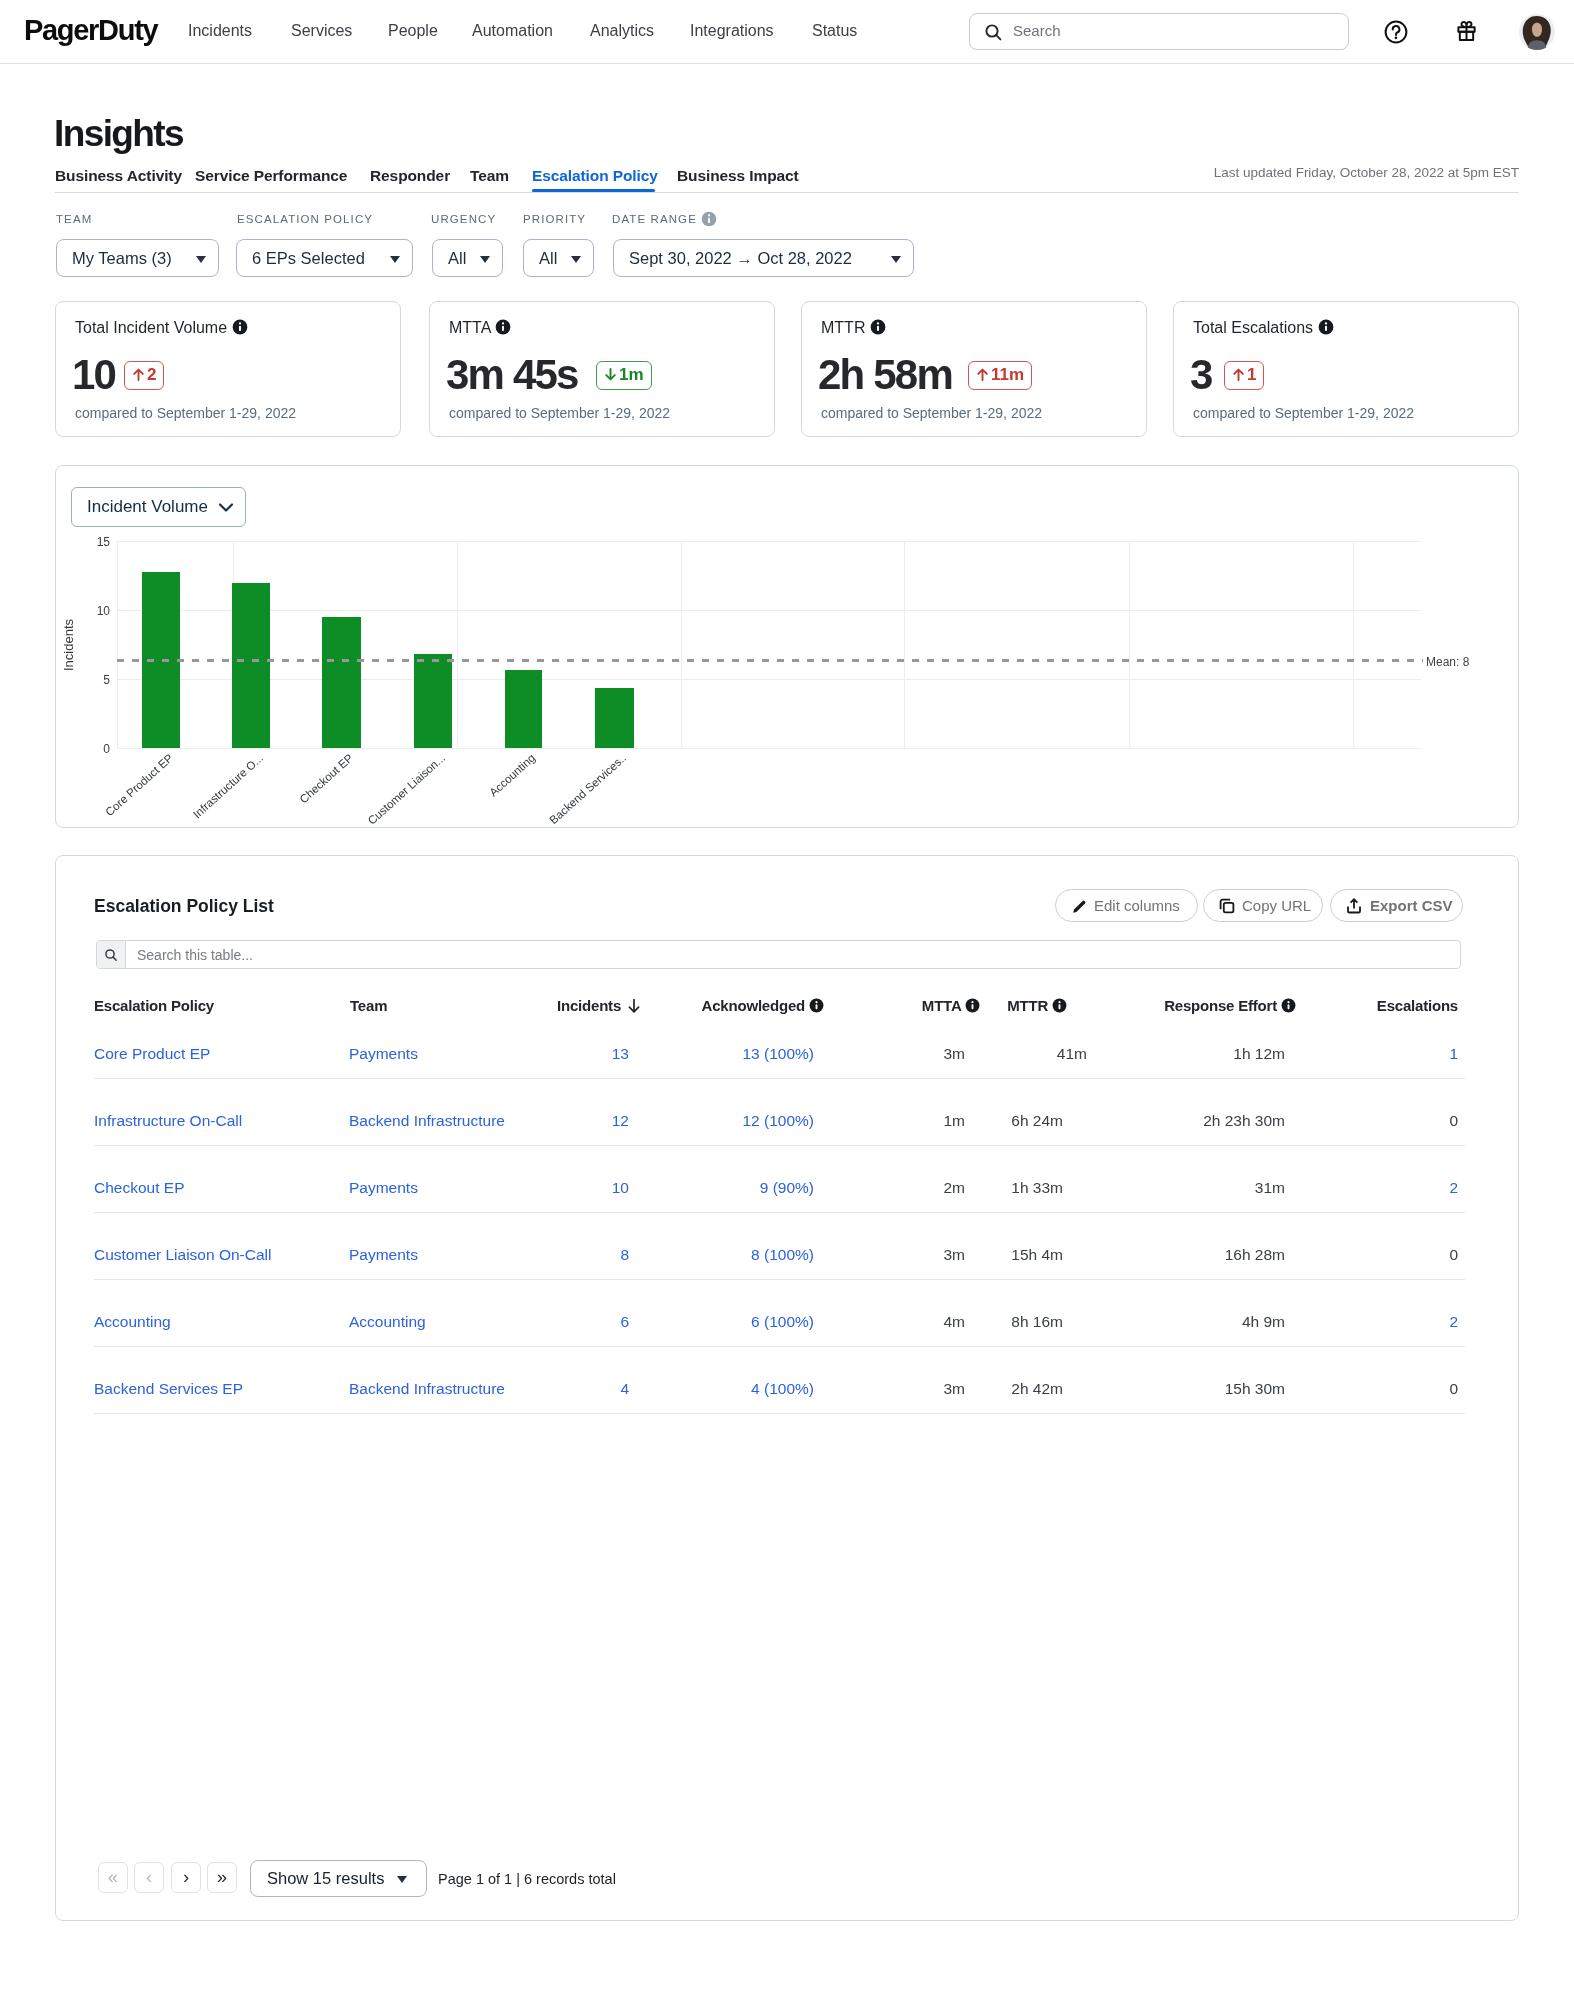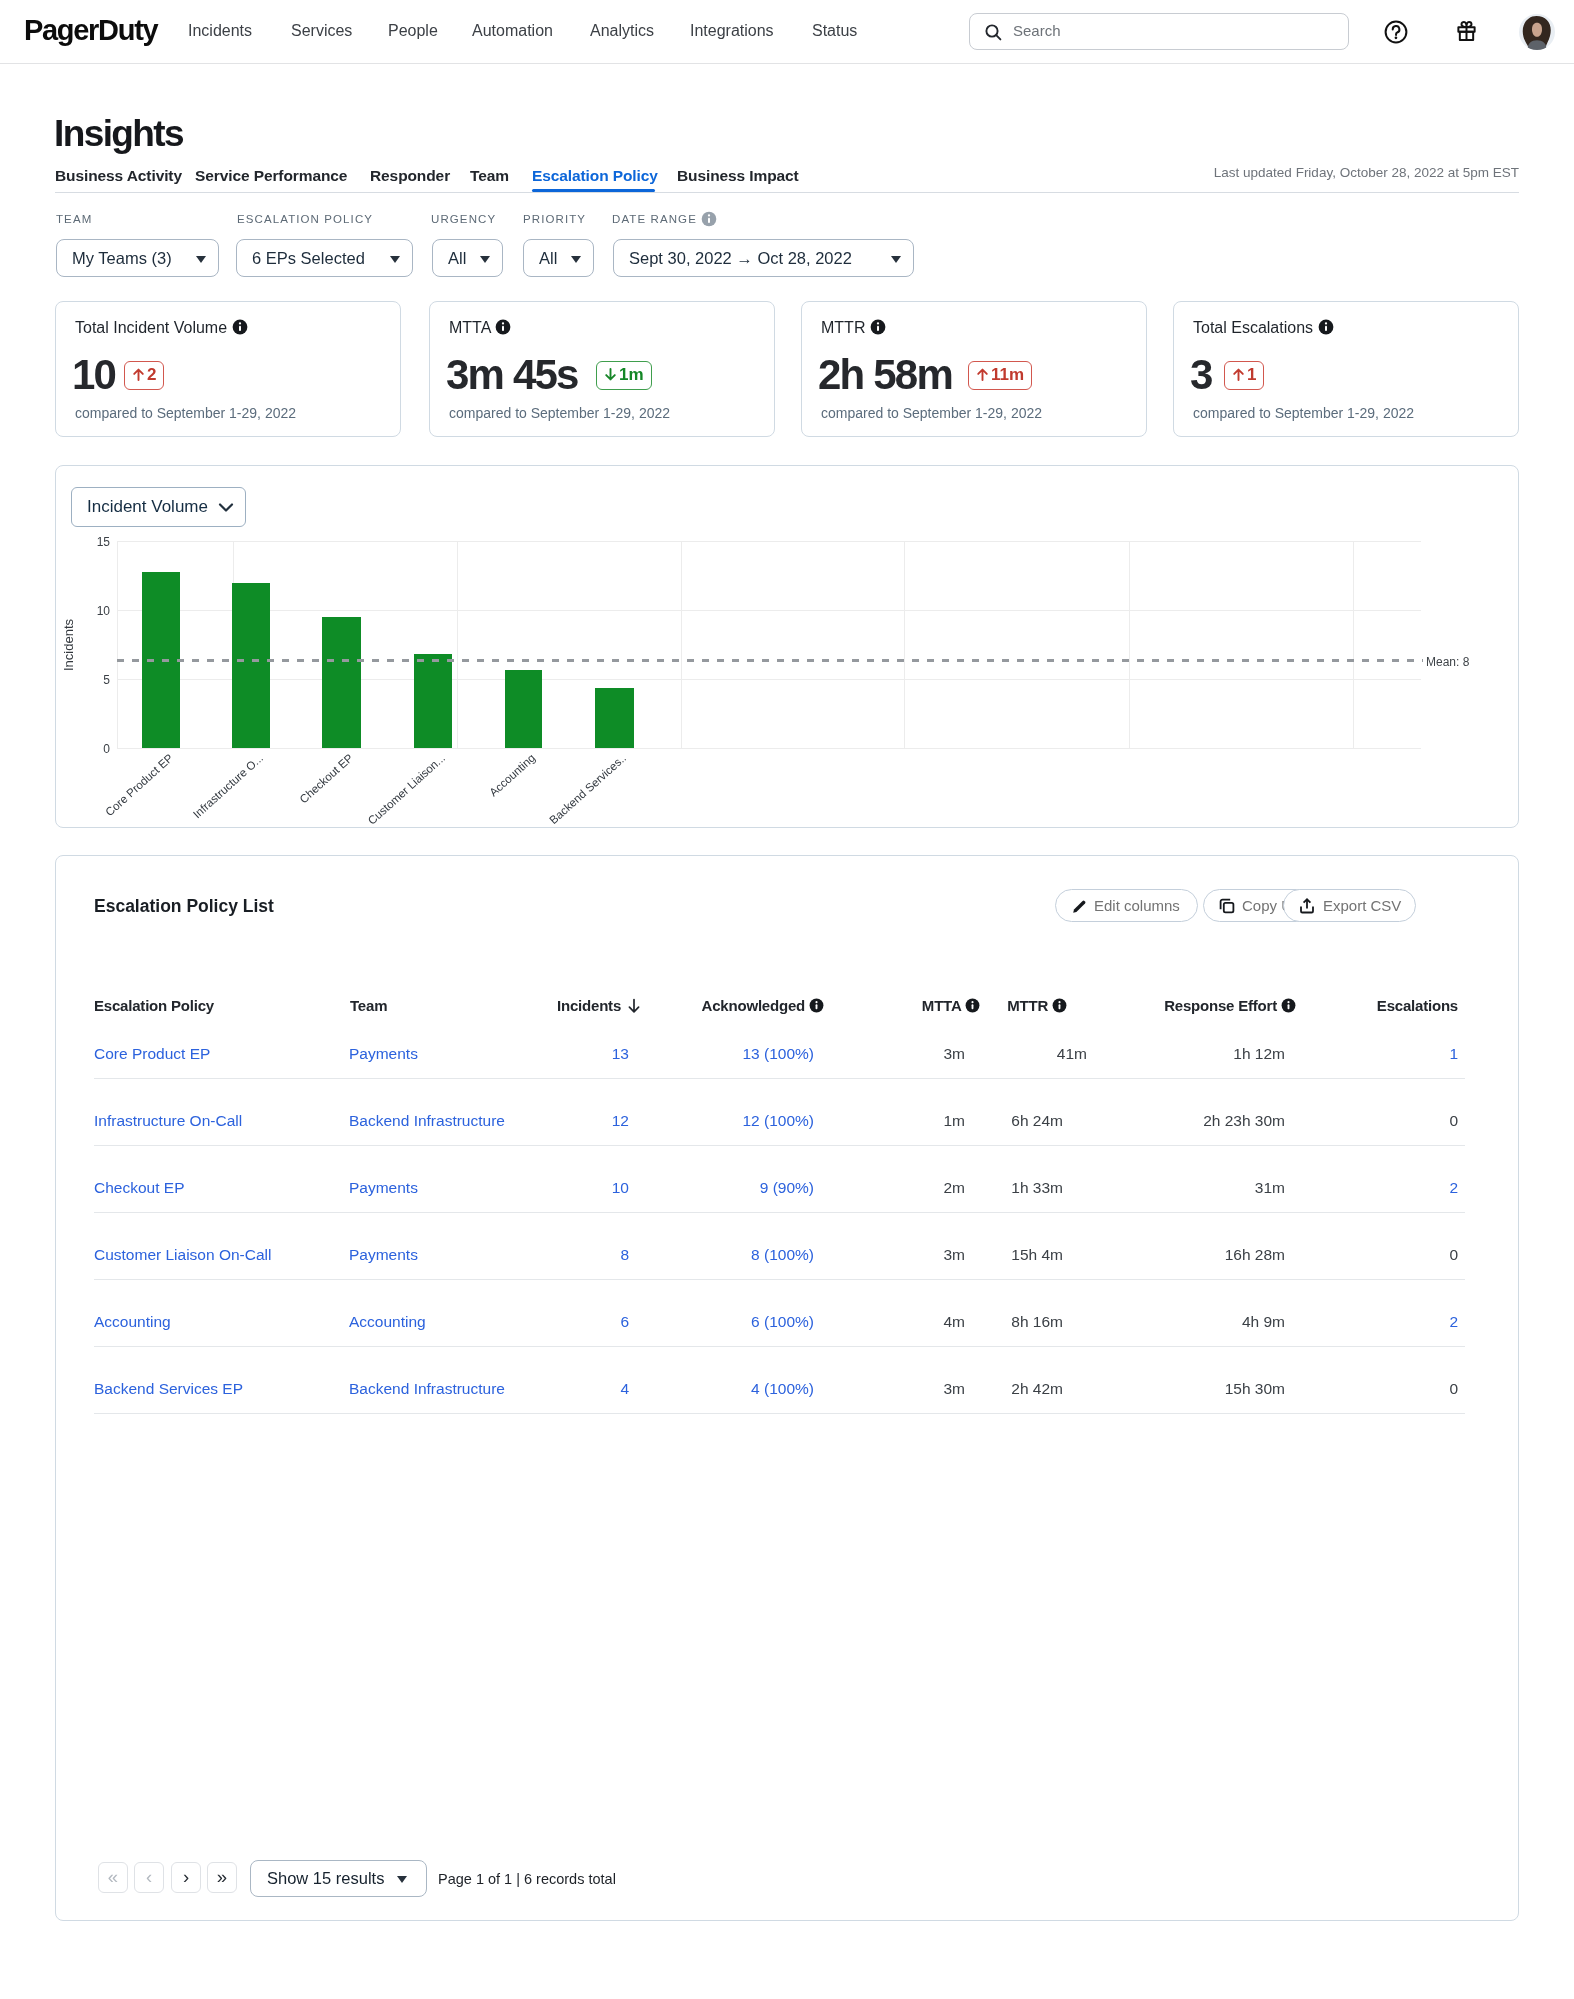--- a/index.html
+++ b/index.html
@@ -236,27 +236,35 @@
       </svg>
     <span style="left:38px">Edit columns</span>
   </div>
   <div class="btn" style="left:1147px;width:120px;">
     <svg style="position:absolute;left:14px;top:7px" width="18" height="18" viewBox="0 0 18 18" fill="none" stroke="#16191d" stroke-width="1.8">
         <rect x="5.8" y="5.8" width="9.6" height="9.6" rx="1.6"></rect>
         <path d="M12.2 2.6 H4.6 A2 2 0 0 0 2.6 4.6 V12.2"></path>
       </svg>
     <span style="left:38px">Copy URL</span>
   </div>
-  <div class="btn" style="left:1227px;width:133px;">
+  <div class="btn" style="left:1274px;width:133px;font-weight:bold;">
     <svg style="position:absolute;left:14px;top:7px" width="18" height="18" viewBox="0 0 18 18" fill="none" stroke="#16191d" stroke-width="1.8">
         <path d="M3 9.5 V14.2 A1.3 1.3 0 0 0 4.3 15.5 H13.7 A1.3 1.3 0 0 0 15 14.2 V9.5"></path>
         <line x1="9" y1="11.5" x2="9" y2="2.8"></line>
         <path d="M5.6 5.7 L9 2.3 L12.4 5.7"></path>
       </svg>
     <span style="left:39px">Export CSV</span>
+  </div>
+  <div style="position:absolute;left:40px;top:84px;width:1365px;height:29px;border:1px solid #d4d7da;border-radius:4px;background:#fff;">
+    <div style="position:absolute;left:0;top:0;width:29px;height:27px;background:#f0f1f2;border-right:1px solid #d8dbde;border-radius:3px 0 0 3px;"></div>
+    <svg style="position:absolute;left:7px;top:7px" width="14" height="14" viewBox="0 0 14 14">
+        <circle cx="6" cy="6" r="4.1" fill="none" stroke="#3a3f45" stroke-width="1.5"></circle>
+        <line x1="9.1" y1="9.1" x2="12.2" y2="12.2" stroke="#3a3f45" stroke-width="1.5" stroke-linecap="round"></line>
+      </svg>
+    <span style="position:absolute;left:40px;top:6px;font-size:14px;color:#767b81;">Search this table...</span>
   </div>
   <div id="thead" style="position:absolute;left:0;top:141px;width:1464px;height:18px;">
     <span class="hcell" style="left:38px">Escalation Policy</span>
     <span class="hcell" style="left:294px">Team</span>
     <span class="hcell" style="right:879px">Incidents <svg style="vertical-align:-3px;margin-left:2px" width="14" height="16" viewBox="0 0 14 16" fill="none" stroke="#22262c" stroke-width="1.7" stroke-linecap="round" stroke-linejoin="round">
           <path d="M7 1.5 V13.5 M2.4 9.2 L7 13.8 L11.6 9.2"></path>
         </svg></span>
     <span class="hcell" style="right:696px">Acknowledged <svg class="info" width="15" height="15" viewBox="0 0 16 16">
           <circle cx="8" cy="8" r="7.4" fill="#16191d"></circle>
           <rect x="7" y="6.7" width="2" height="5.2" rx="0.9" fill="#fff"></rect>

